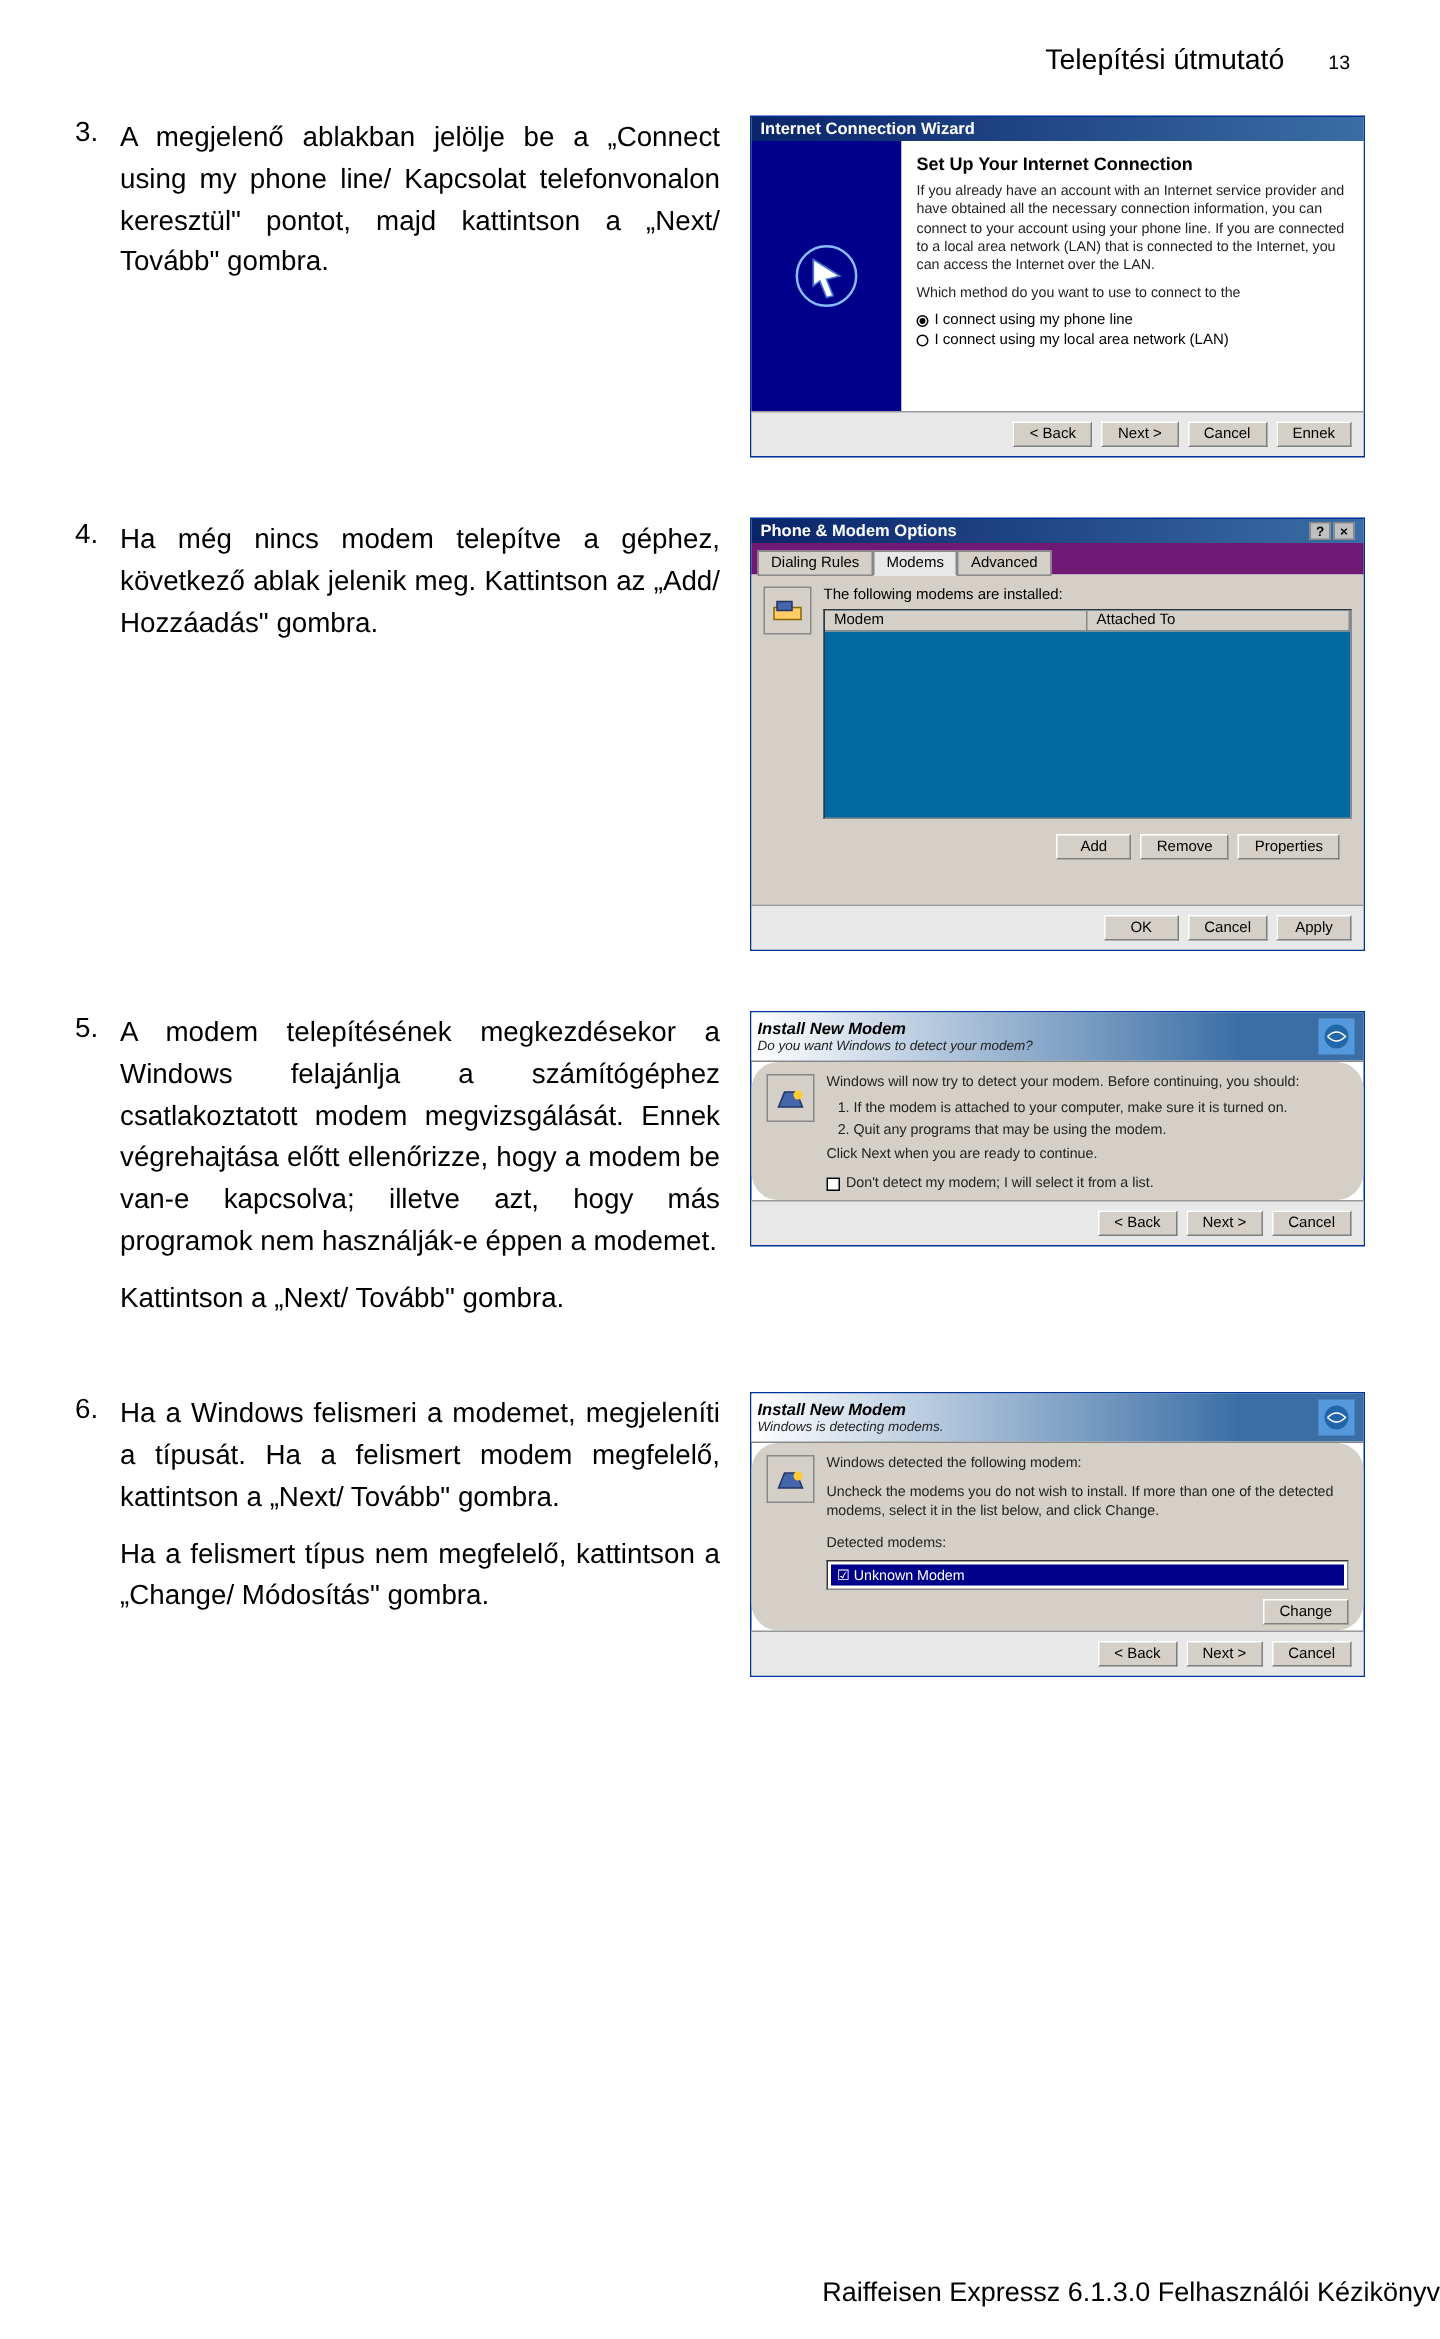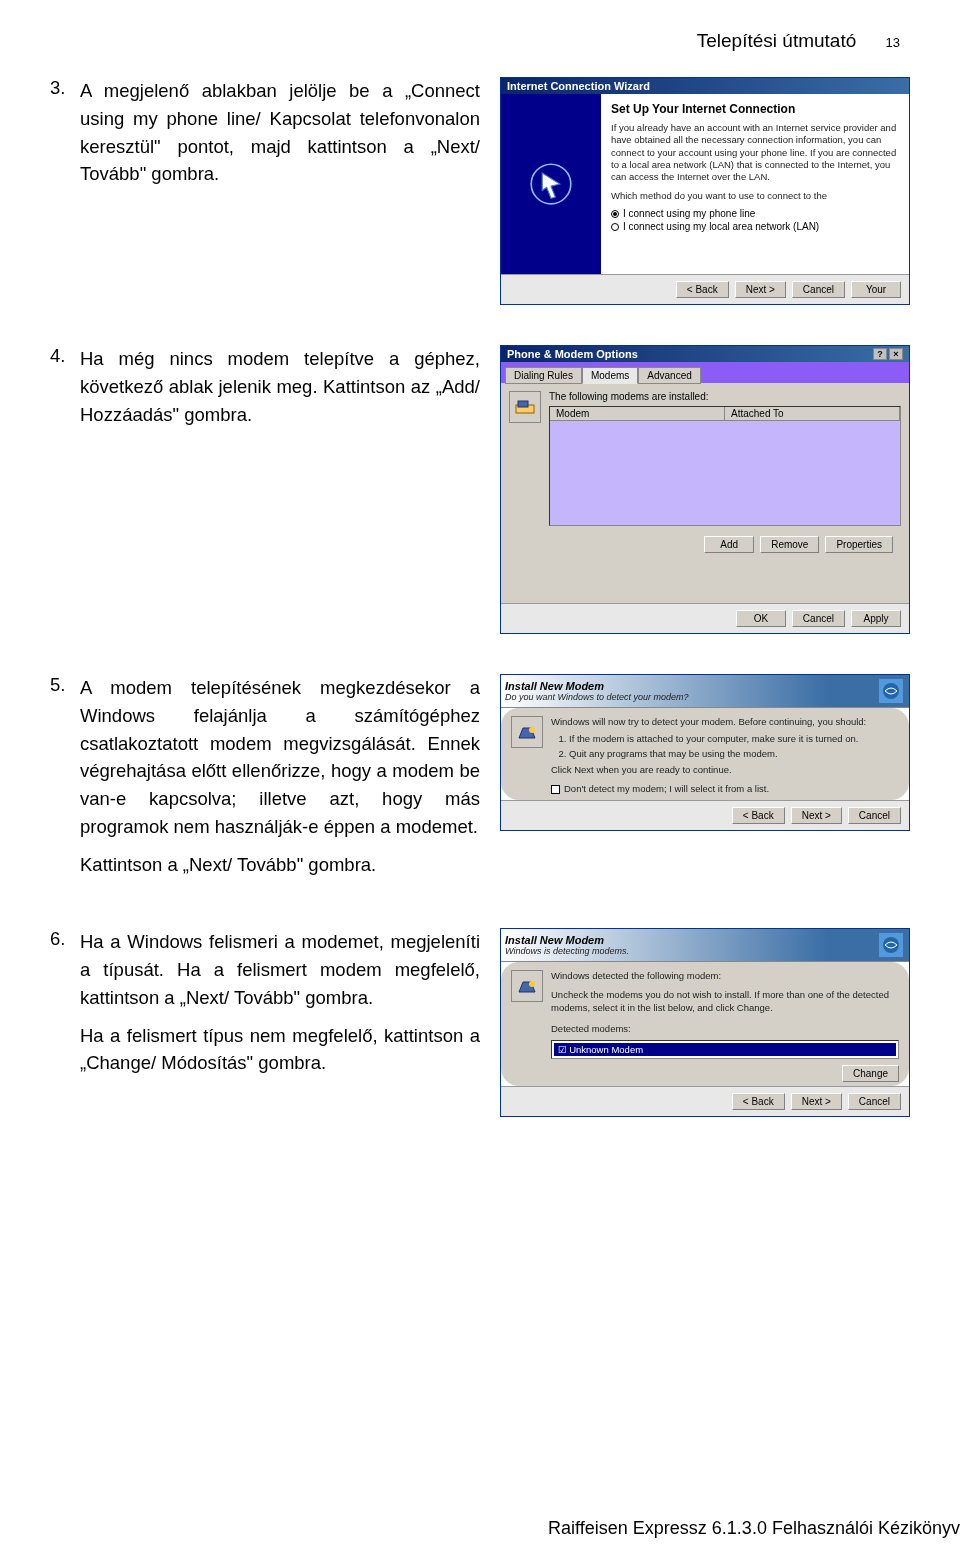--- a/index.html
+++ b/index.html
@@ -95,27 +95,27 @@
     border-top:1px solid #999;
   }
   .w-btn {
     background: #d4d0c8;
     border: 1px solid #808080;
     border-top-color:#fff; border-left-color:#fff;
     padding: 2px 10px;
     font-size: 10px;
     min-width:50px; text-align:center;
   }
-  .tab-row { display:flex; padding: 4px 4px 0 4px; background:#8b5cf6; font-size:10px;}
+  .tab-row { display:flex; padding: 4px 4px 0 4px; background:#701a75; font-size:10px;}
   .tab { padding:2px 8px; border:1px solid #888; background:#d4d0c8; position:relative; top:1px;}
   .tab.active { background:#e8e8e8; border-bottom-color:#e8e8e8; font-weight: normal;}
   .panel-body { background:#d4d0c8; padding:8px; min-height:220px;}
   .list-box {
-    background:#c4b5fd; border:1px inset #888;
-    height:120px; font-size:10px;
+    background:#0369a1; border:1px inset #888;
+    height:140px; font-size:10px;
   }
   .list-hdr { display:flex; background:#d4d0c8; border-bottom:1px solid #888;}
   .list-col { padding:1px 6px; border-right:1px solid #888; font-size:10px;}
   .icon-box {
     width:32px;height:32px;background:#d4d0c8;border:1px solid #888;
     display:flex;align-items:center;justify-content:center;
     flex-shrink:0;
   }
   .modem-ico { width:20px;height:16px;}
   .subwin {
@@ -187,21 +187,21 @@
             <div class="radio-line">
                 <span class="radio"></span>
                 <span>I connect using my local area network (LAN)</span>
               </div>
           </div>
         </div>
         <div class="btn-row">
           <div class="w-btn">&lt; Back</div>
           <div class="w-btn">Next &gt;</div>
           <div class="w-btn">Cancel</div>
-          <div class="w-btn">Your</div>
+          <div class="w-btn">Ennek</div>
         </div>
       </div>
     </div>
   </div>
 
   <div class="row">
     <div class="col-left">
       <div class="instr">
         <div class="num">4.</div>
         <div>

